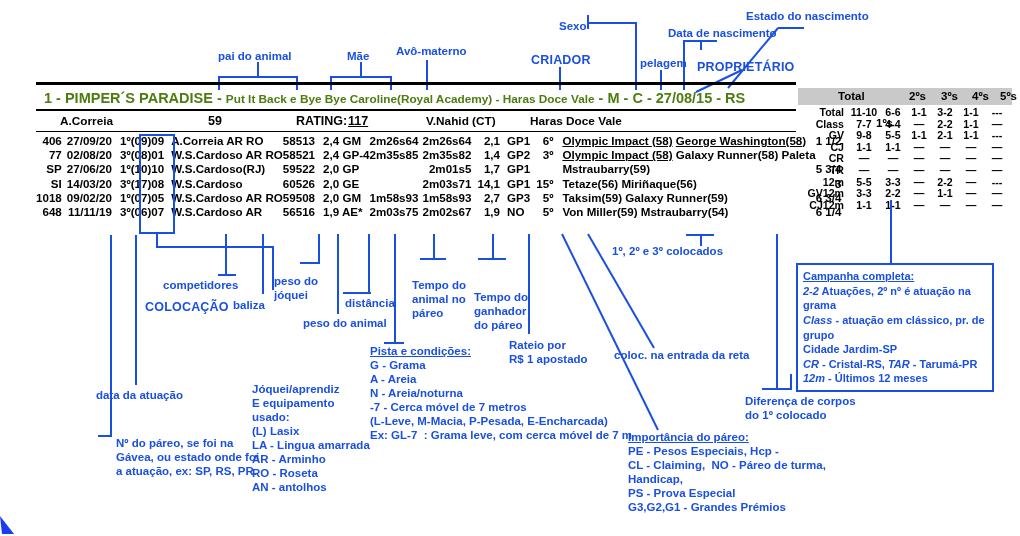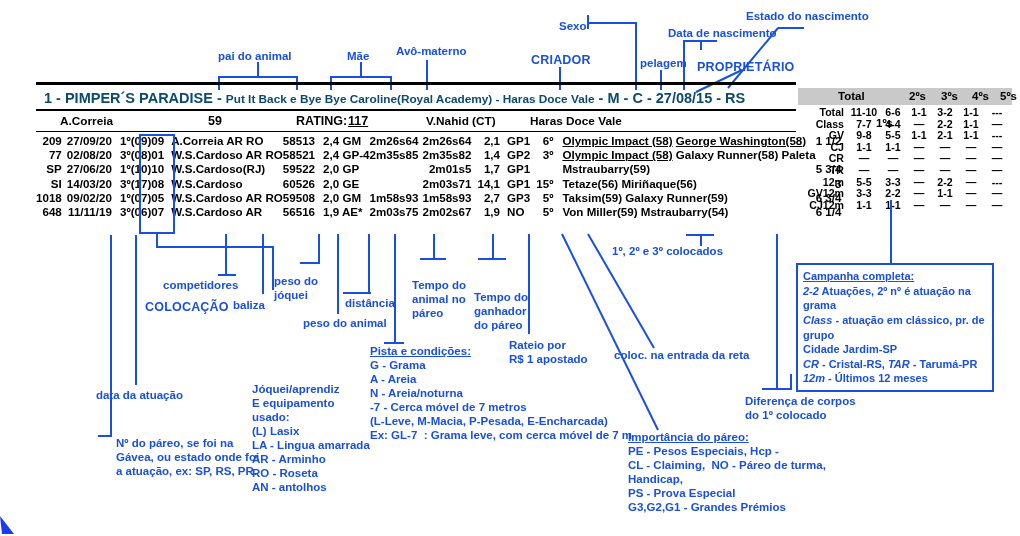--- a/index.html
+++ b/index.html
@@ -10,21 +10,21 @@
   .ann.caps{font-size:12.5px;letter-spacing:.2px;}
   .ln{position:absolute;background:#1a50e0;}
   .lnv{width:2px;}
   .lnh{height:2px;}
   .diag{position:absolute;overflow:visible;}
 
   
   #rec{position:absolute;left:36px;top:82px;width:760px;}
   .rule{height:3px;background:#000;}
   .rule.thin{height:1.5px;}
-  .title{font-size:14.5px;font-weight:bold;color:#0c4a6e;padding:5px 0 3px 8px;white-space:nowrap;}
+  .title{font-size:14.5px;font-weight:bold;color:#4d7c0f;padding:5px 0 3px 8px;white-space:nowrap;}
   .sc{font-size:11.8px;}
   .subhead{position:relative;height:20px;font-weight:bold;color:#000;font-size:12.5px;}
   .subhead span{position:absolute;white-space:nowrap;}
   .ul{text-decoration:underline;}
 
   table.rows{border-collapse:collapse;font-size:11.6px;color:#000;margin-top:2px;}
   table.rows td{padding:0 0 0 0;white-space:nowrap;line-height:14.2px;font-weight:600;}
   .c-num{text-align:right;width:40px;}
   .c-date{text-align:right;width:62px;padding-left:5px !important;}
   .c-pos{text-align:right;width:32px;padding-left:8px !important;}
@@ -118,21 +118,21 @@
       <span style="left:260px;top:3px;">RATING:</span>
       <span class="ul" style="left:312px;top:3px;">117</span>
       <span class="sc" style="left:390px;top:3px;">V.Nahid (CT)</span>
       <span class="sc" style="left:494px;top:3px;">Haras Doce Vale</span>
     </div>
     <div class="rule thin"></div>
 
     <table class="rows">
       <tbody id="rows-body">
           <tr>
-            <td class="c-num">209</td>
+            <td class="c-num">406</td>
             <td class="c-date">27/09/20</td>
             <td class="c-pos">1º</td>
             <td class="c-par">(09)</td>
             <td class="c-gate">09</td>
             <td class="c-jock">A.Correia AR RO</td>
             <td class="c-w">58</td>
             <td class="c-pw">513</td>
             <td class="c-dist">2,4 GM</td>
             <td class="c-t1">2m26s64</td>
             <td class="c-t2">2m26s64</td>

